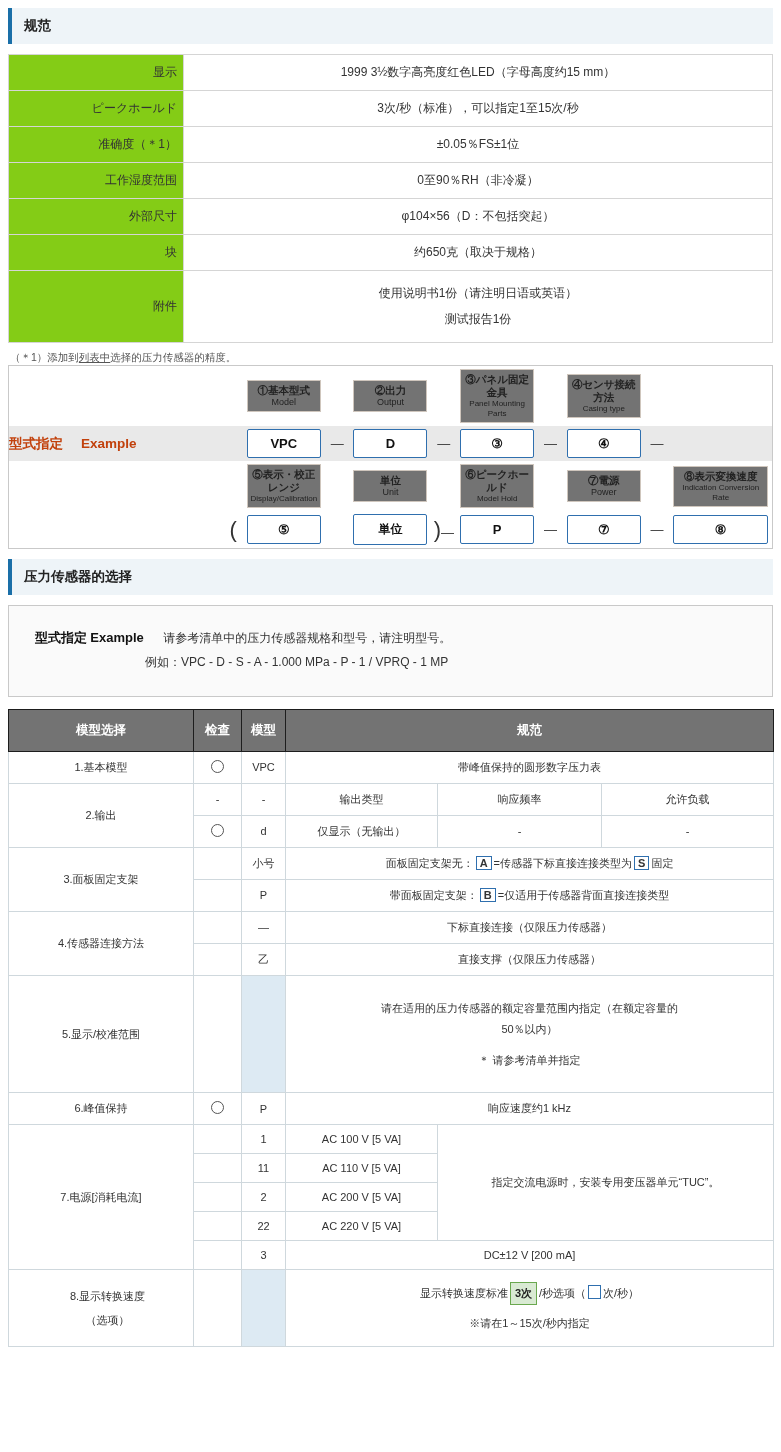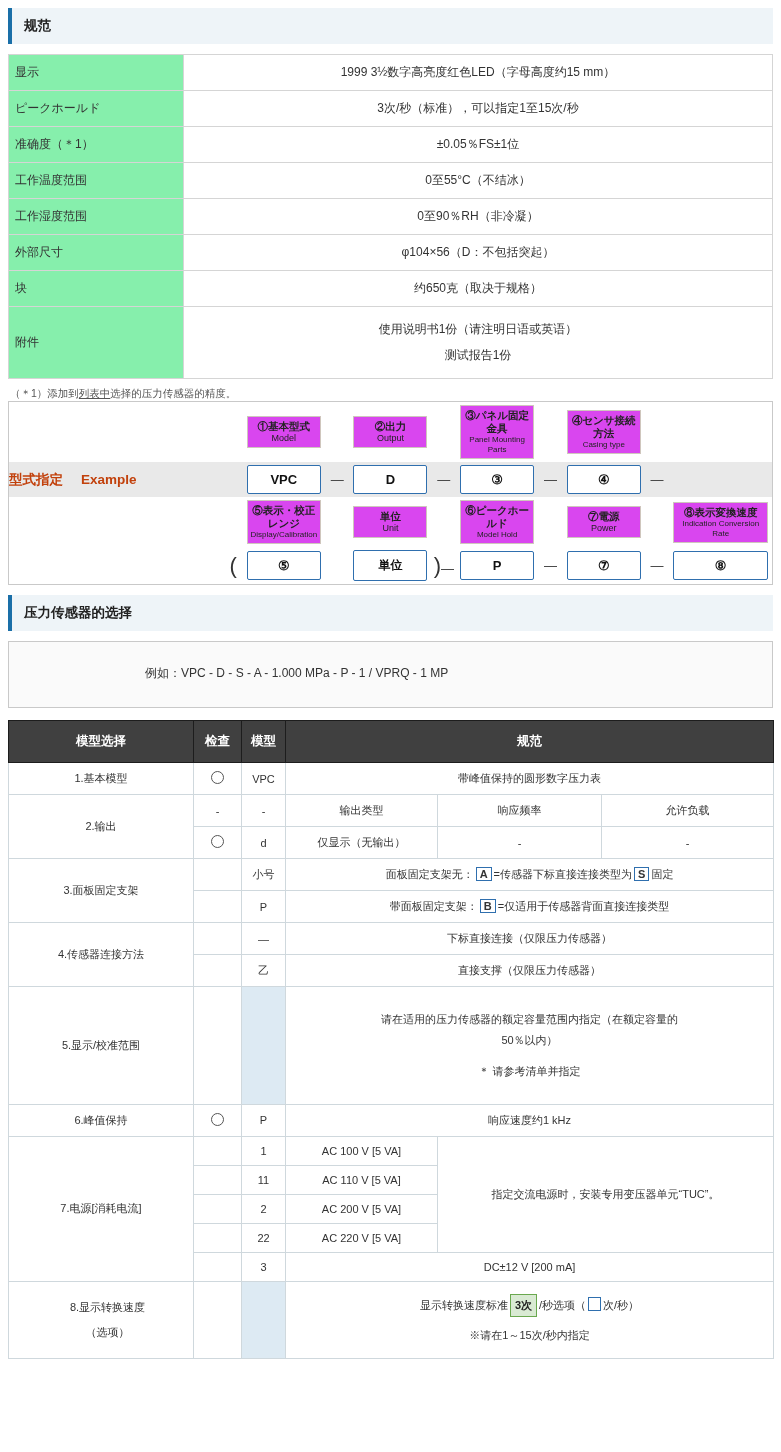--- a/index.html
+++ b/index.html
@@ -32,22 +32,22 @@
     border: 1px solid #c9c9c9;
     table-layout: fixed;
   }
   table.spec td {
     border: 1px solid #d5d5d5;
     padding: 9px 6px;
     font-size: 12px;
   }
   table.spec td.lbl {
     width: 175px;
-    background: #86efac;
-    text-align: left;
+    background: #84cc16;
+    text-align: right;
     color: #333;
   }
   table.spec td.val {
     text-align: center;
     background: #fff;
   }
   .note {
     font-size: 10.5px;
     color: #555;
     margin: 8px 2px 0 2px;
@@ -63,21 +63,21 @@
   table.type {
     width: 100%;
     border-collapse: collapse;
     table-layout: fixed;
   }
   table.type td {
     padding: 0;
     vertical-align: middle;
   }
   .cap {
-    background: #d946ef;
+    background: #737373;
     border: 1px solid #cfc6bd;
     text-align: center;
     font-size: 10px;
     line-height: 1.25;
     padding: 3px 2px;
     color: #222;
   }
   .cap b { font-size: 10.5px; display: block; font-weight: bold; }
   .cap span.en { font-size: 9px; display: block; }
   .cap.small span.en { font-size: 8px; }
@@ -118,21 +118,21 @@
 
   
   table.model {
     width: 100%;
     border-collapse: collapse;
     border: 1px solid #222;
     table-layout: fixed;
     margin-top: 12px;
   }
   table.model th {
-    background: #404040;
+    background: #737373;
     color: #fff;
     font-size: 12.5px;
     font-weight: bold;
     padding: 12px 4px;
     border: 1px solid #1d1d1d;
   }
   table.model td {
     border: 1px solid #cfd8dd;
     font-size: 11px;
     padding: 8px 5px;
@@ -197,24 +197,20 @@
       <td class="lbl">显示</td>
       <td class="val">1999 3½数字高亮度红色LED（字母高度约15 mm）</td>
     </tr>
     <tr>
       <td class="lbl">ピークホールド</td>
       <td class="val">3次/秒（标准），可以指定1至15次/秒</td>
     </tr>
     <tr>
       <td class="lbl">准确度（＊1）</td>
       <td class="val">±0.05％FS±1位</td>
-    </tr>
-    <tr>
-      <td class="lbl">工作温度范围</td>
-      <td class="val">0至55°C（不结冰）</td>
     </tr>
     <tr>
       <td class="lbl">工作湿度范围</td>
       <td class="val">0至90％RH（非冷凝）</td>
     </tr>
     <tr>
       <td class="lbl">外部尺寸</td>
       <td class="val">φ104×56（D：不包括突起）</td>
     </tr>
     <tr>
@@ -370,20 +366,25 @@
           <div class="codebox">⑧</div>
         </td>
       </tr>
     </tbody>
       </table>
   </div>
 
   <div class="section-header">压力传感器的选择</div>
 
   <div class="psbox">
+    <div>
+      <span class="hdr">型式指定</span>
+      <span class="hdr ex">Example</span>
+      <span class="txt" style="margin-left:16px;">请参考清单中的压力传感器规格和型号，请注明型号。</span>
+    </div>
     <div class="txt indent">例如：VPC - D - S - A - 1.000 MPa - P - 1 / VPRQ - 1 MP</div>
   </div>
 
   <table class="model">
     <colgroup>
       <col style="width:185px">
       <col style="width:48px">
       <col style="width:44px">
       <col style="width:152px">
       <col style="width:164px">

